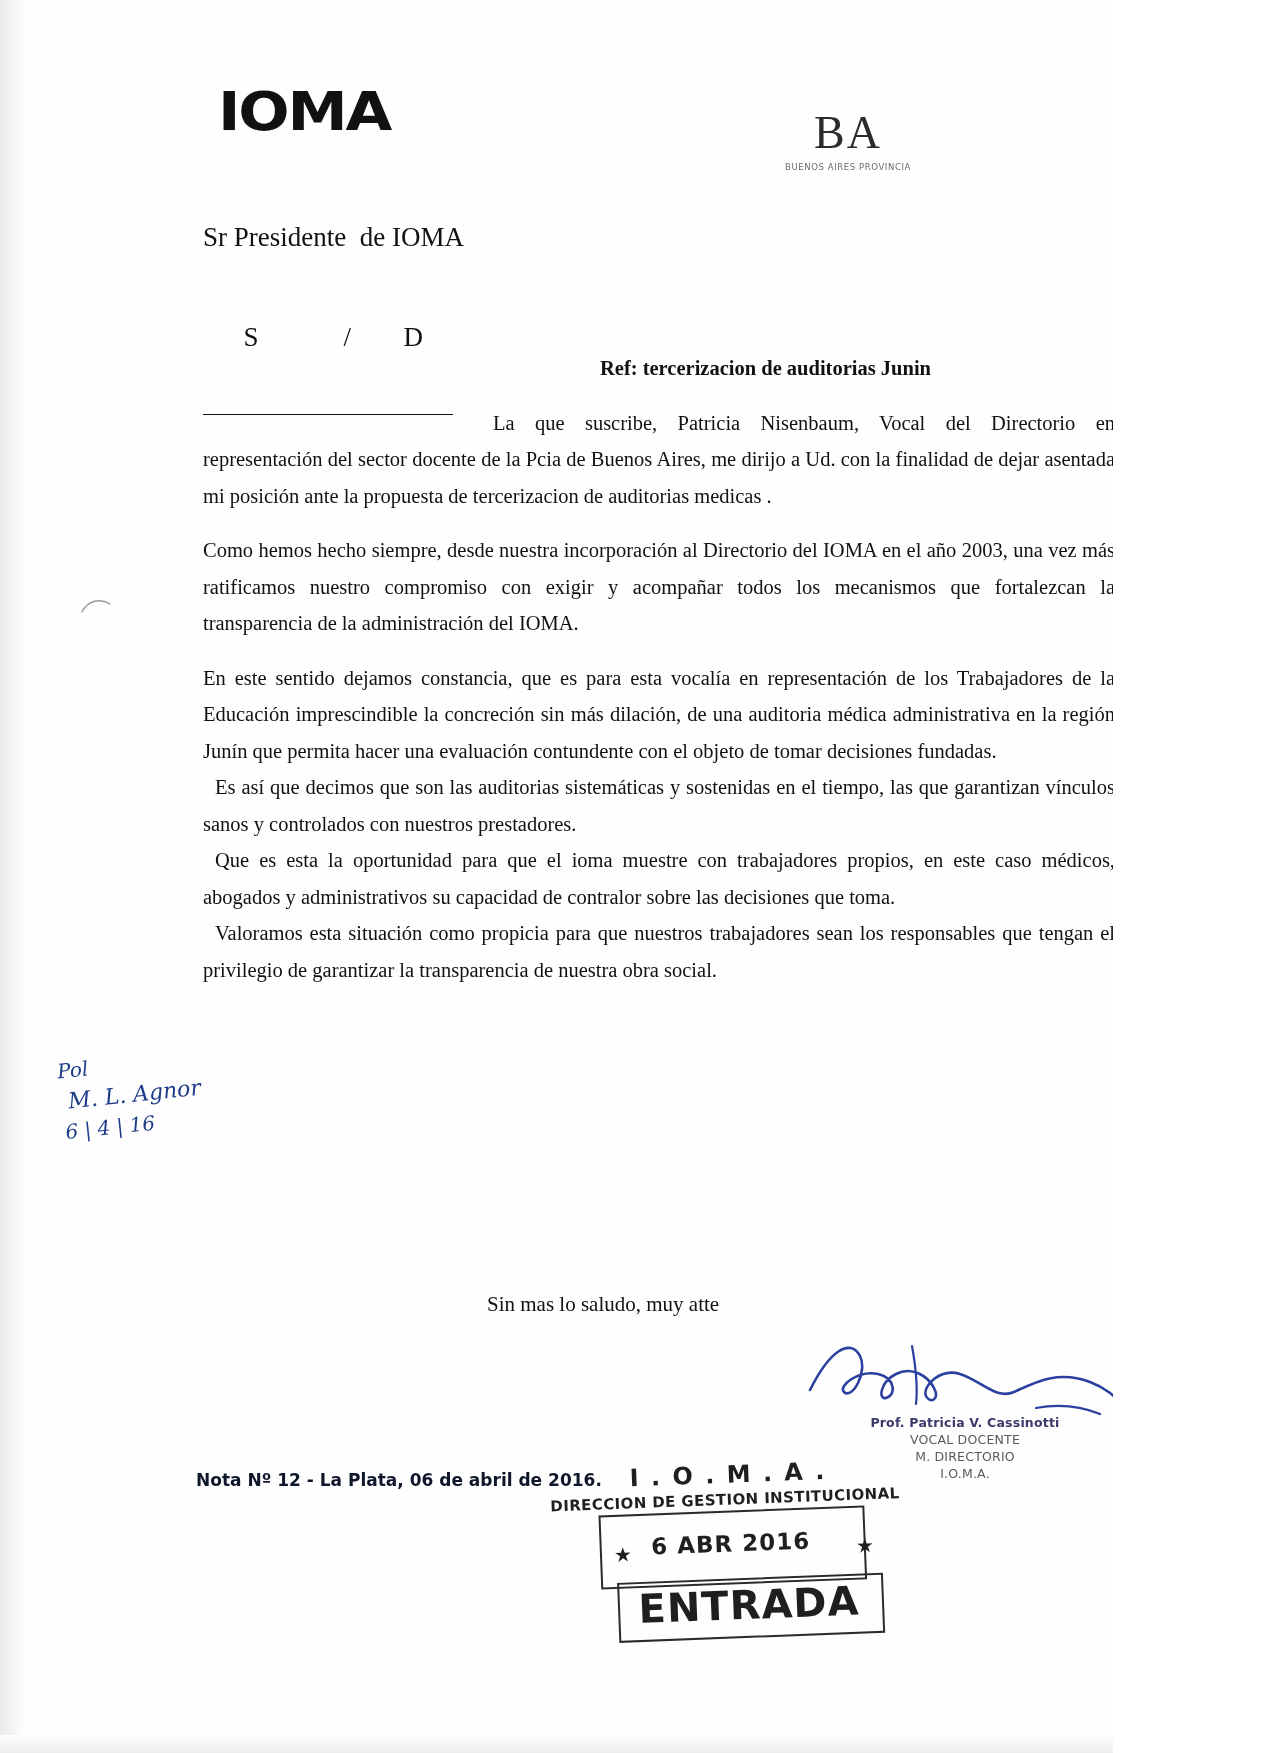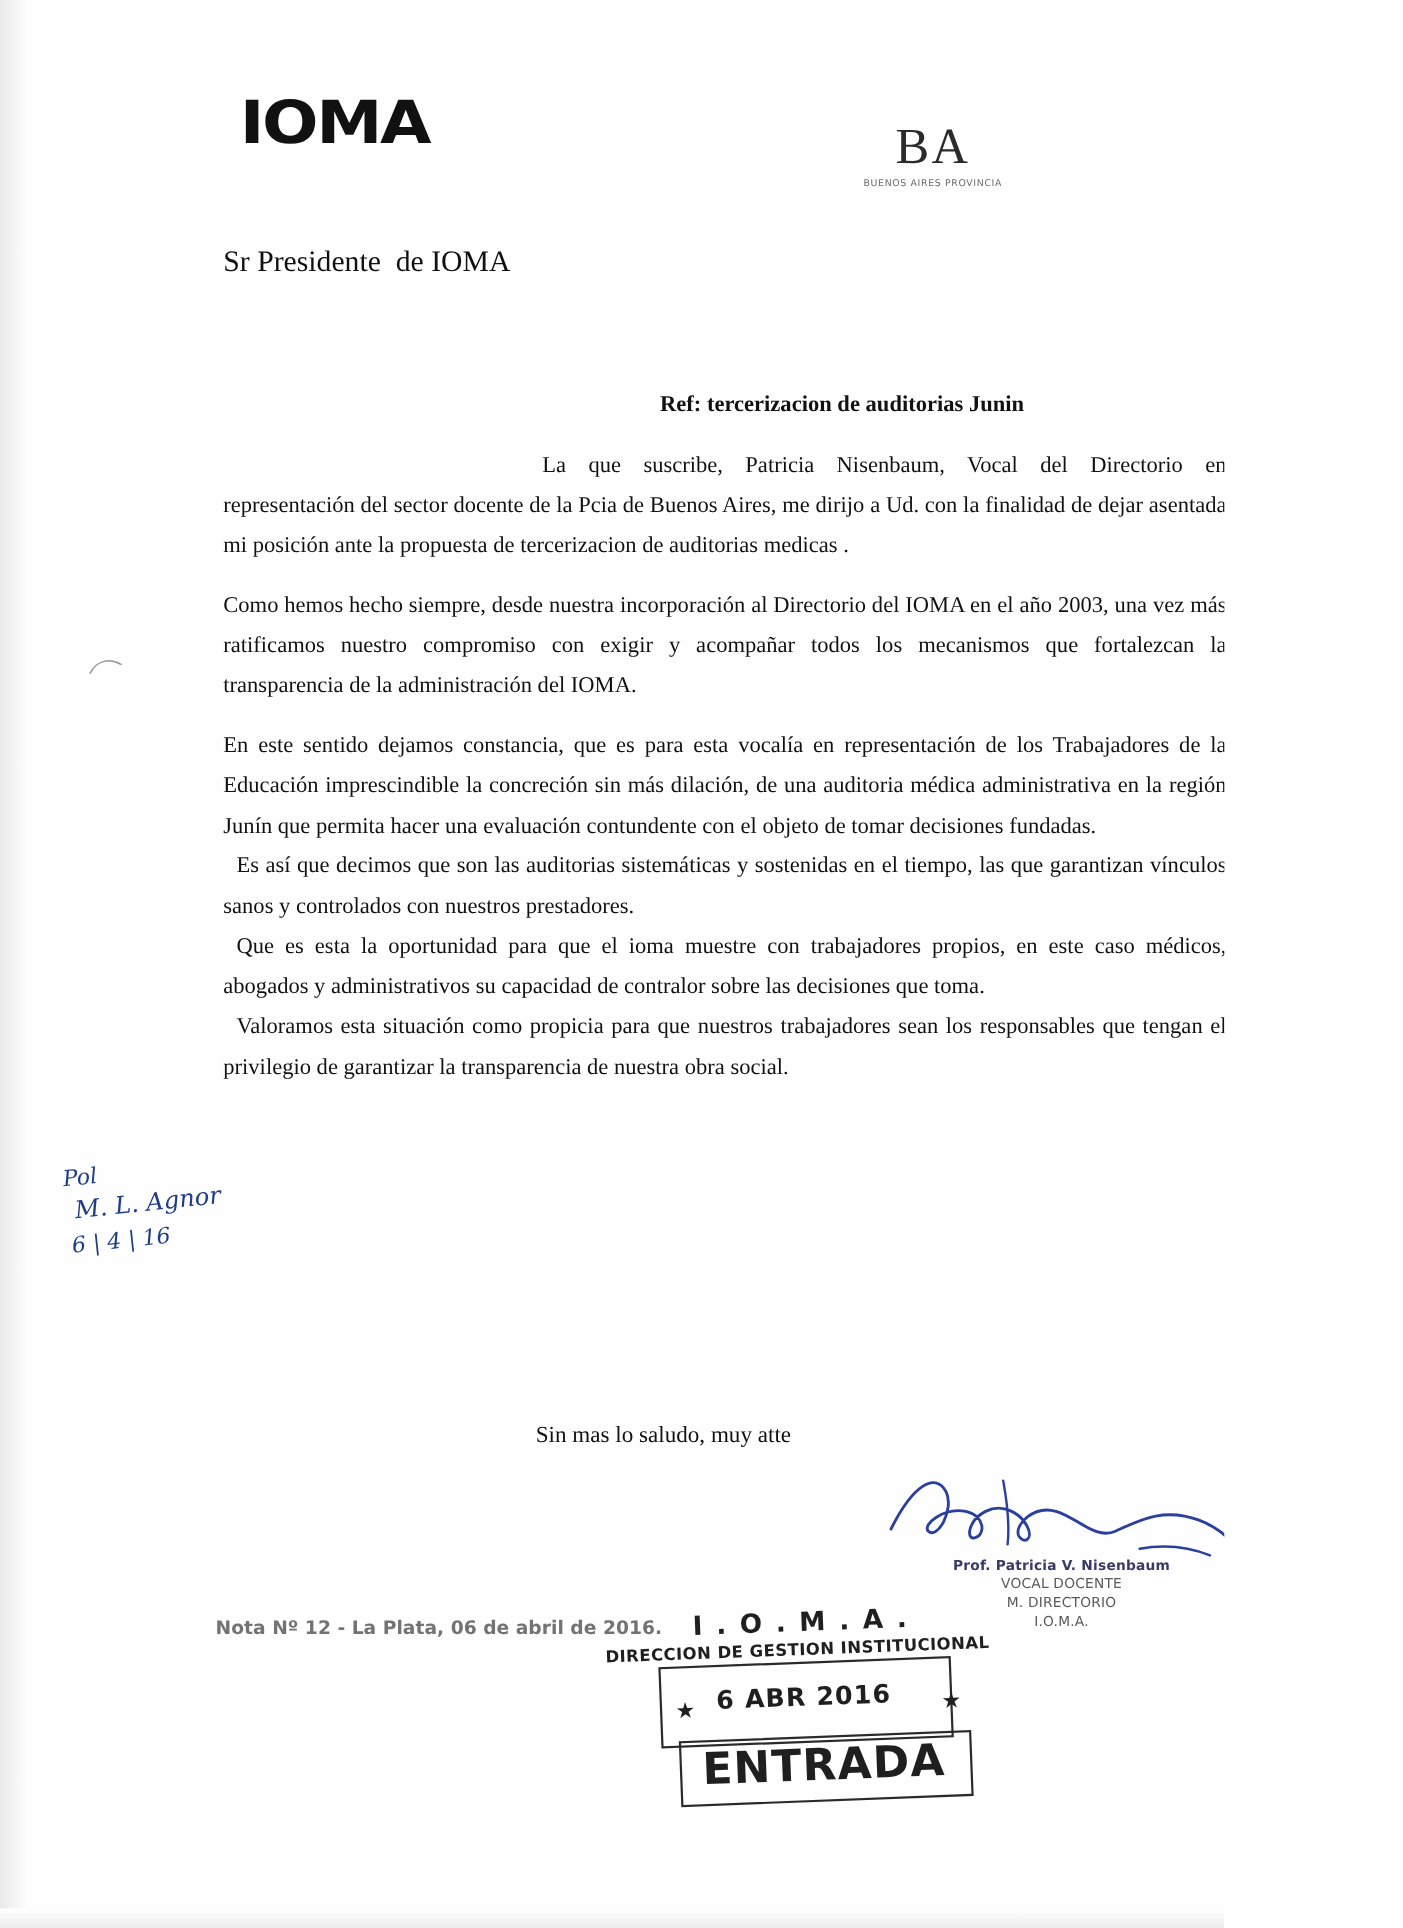--- a/index.html
+++ b/index.html
@@ -167,21 +167,21 @@
   }
 
   
   .nota {
     position: absolute;
     left: 196px;
     top: 1470px;
     font-family: "DejaVu Sans", sans-serif;
     font-size: 17px;
     font-weight: 600;
-    color: #737373;
+    color: #0f172a;
   }
 
   
   .stamp {
     position: absolute;
     left: 600px;
     top: 1460px;
     width: 290px;
     height: 185px;
     transform: rotate(-2.2deg);
@@ -283,20 +283,23 @@
   <div class="header">
     <div class="logo-ioma">IOMA</div>
     <div class="logo-ba">
       <div class="ba">BA</div>
       <div class="ba-sub">BUENOS AIRES PROVINCIA</div>
     </div>
   </div>
 
   <div class="addressee">
     <div>Sr Presidente  de IOMA</div>
+    <div class="sd-line">
+      <span class="sd-s">S</span><span class="sd-slash">/</span><span>D</span>
+    </div>
   </div>
 
   <div class="ref">Ref: tercerizacion de auditorias Junin</div>
 
   <div class="body-text">
     <p class="indent-first">La que suscribe, Patricia Nisenbaum, Vocal del Directorio en representación del sector docente de la Pcia de Buenos Aires, me dirijo a Ud. con la finalidad de dejar asentada mi posición ante la propuesta de tercerizacion de auditorias medicas .</p>
     <p>Como hemos hecho siempre, desde nuestra incorporación al Directorio del IOMA en el año 2003, una vez más ratificamos nuestro compromiso con exigir y acompañar todos los mecanismos que fortalezcan la transparencia de la administración del IOMA.</p>
     <p class="tight">En este sentido dejamos constancia, que es para esta vocalía en representación de los Trabajadores de la Educación imprescindible la concreción sin más dilación, de una auditoria médica administrativa en la región Junín que permita hacer una evaluación contundente  con el objeto de tomar decisiones fundadas.</p>
     <p class="small-indent tight">Es así que decimos que son las auditorias sistemáticas y sostenidas en el tiempo, las que garantizan vínculos sanos y controlados con nuestros prestadores.</p>
     <p class="small-indent tight">Que es esta la oportunidad para que el ioma muestre con trabajadores propios, en este caso médicos, abogados y administrativos su capacidad de contralor sobre las decisiones que toma.</p>
@@ -305,21 +308,21 @@
 
   <div class="salutation">Sin mas lo saludo, muy atte</div>
 
   <div class="signature">
     <svg class="sig-stroke" width="330" height="110" viewBox="0 0 330 110">
       <path d="M10,60 C30,20 50,8 60,26 C68,42 52,70 44,62 C38,56 58,40 78,44 C96,48 96,66 86,68 C78,70 80,52 96,44 C112,36 128,46 134,58 C140,70 130,74 126,66 C122,56 140,38 160,44 C180,50 196,70 214,62 C236,52 258,40 290,52 C306,58 314,66 322,74" fill="none" stroke="#2a3f9e" stroke-width="2.6" stroke-linecap="round"></path>
       <path d="M112,16 C116,38 118,56 116,74" fill="none" stroke="#2a3f9e" stroke-width="2.2" stroke-linecap="round"></path>
       <path d="M236,78 C258,74 280,76 300,84" fill="none" stroke="#2a3f9e" stroke-width="2.2" stroke-linecap="round"></path>
     </svg>
     <div class="sig-caption">
-      <div class="nm">Prof. Patricia V. Nisenbaum</div>
+      <div class="nm">Prof. Patricia V. Cassinotti</div>
       <div>VOCAL DOCENTE</div>
       <div>M. DIRECTORIO</div>
       <div>I.O.M.A.</div>
     </div>
   </div>
 
   <div class="nota">Nota Nº 12 - La Plata, 06 de abril de 2016.</div>
 
   <div class="stamp">
     <div class="title">I . O . M . A .</div>

